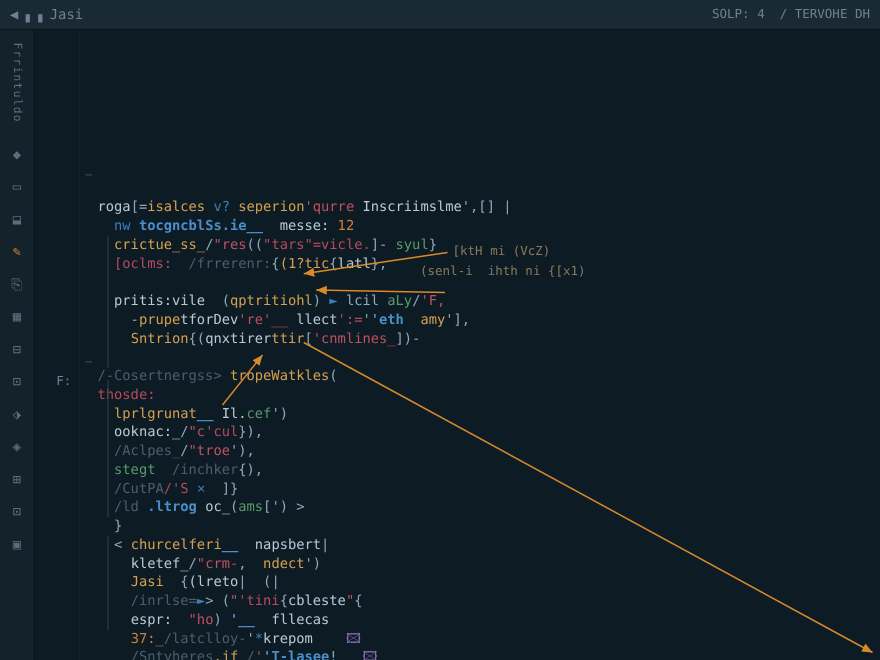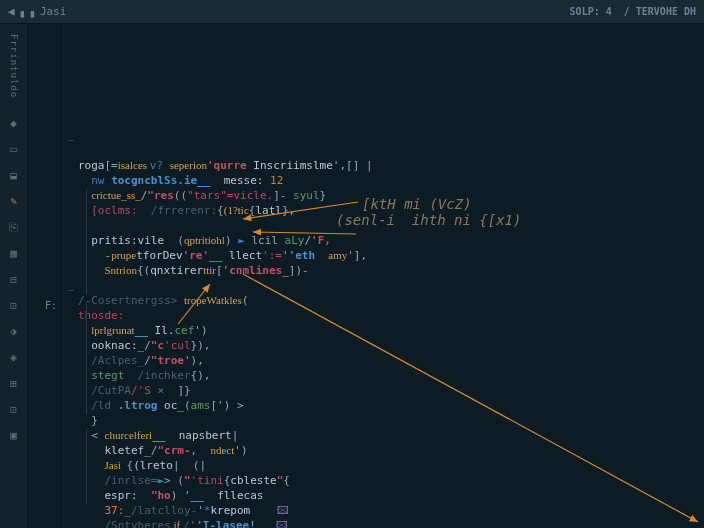--- a/index.html
+++ b/index.html
@@ -14,21 +14,21 @@
 .titlebar {
   height: 24px;
   background: #1a2a35;
   display: flex;
   align-items: center;
   padding: 0 8px;
   border-bottom: 1px solid #0a1419;
   justify-content: space-between;
 }
 .titlebar-left { display: flex; align-items: center; gap: 6px; color: #708090; }
-.titlebar-right { display: flex; align-items: flex-start; gap: 12px; color: #708090; font-size: 10px; font-weight: bold; }
+.titlebar-right { display: flex; align-items: flex-start; gap: 12px; color: #708090; font-size: 10px; }
 .main { display: flex; height: 504px; }
 .activity-bar {
   width: 28px;
   background: #14222c;
   display: flex;
   flex-direction: column;
   align-items: center;
   padding-top: 6px;
   gap: 8px;
   border-right: 1px solid #0a1419;
@@ -65,34 +65,33 @@
 .code {
   flex: 1;
   padding-top: 4px;
   position: relative;
   white-space: pre;
   overflow: hidden;
 }
 .line { height: 15px; line-height: 15px; }
 .kw { color: #3d7fb8; }
 .kw2 { color: #4a8fc9; font-weight: bold; }
-.str { color: #c05060; font-weight: bold; }
+.str { color: #c05060; }
 .str2 { color: #b84a5a; }
-.fn { color: #d4a050; font-family: Liberation Serif, serif; }
+.fn { color: #d4a050; }
 .var { color: #b8c8d4; }
 .id { color: #5a9a6a; }
 .op { color: #8fa8b8; }
 .cm { color: #4a5f6d; }
 .num { color: #d08030; }
 .tag { color: #8a6fb8; }
 .annotation {
   position: absolute;
   color: #8a7a5a;
-  font-size: 14px;
-  font-style: italic;
+  font-size: 10px;
 }
 .arrow-svg {
   position: absolute;
   top: 0; left: 0;
   pointer-events: none;
 }
 .brace-line {
   position: absolute;
   left: 8px;
   width: 1px;

